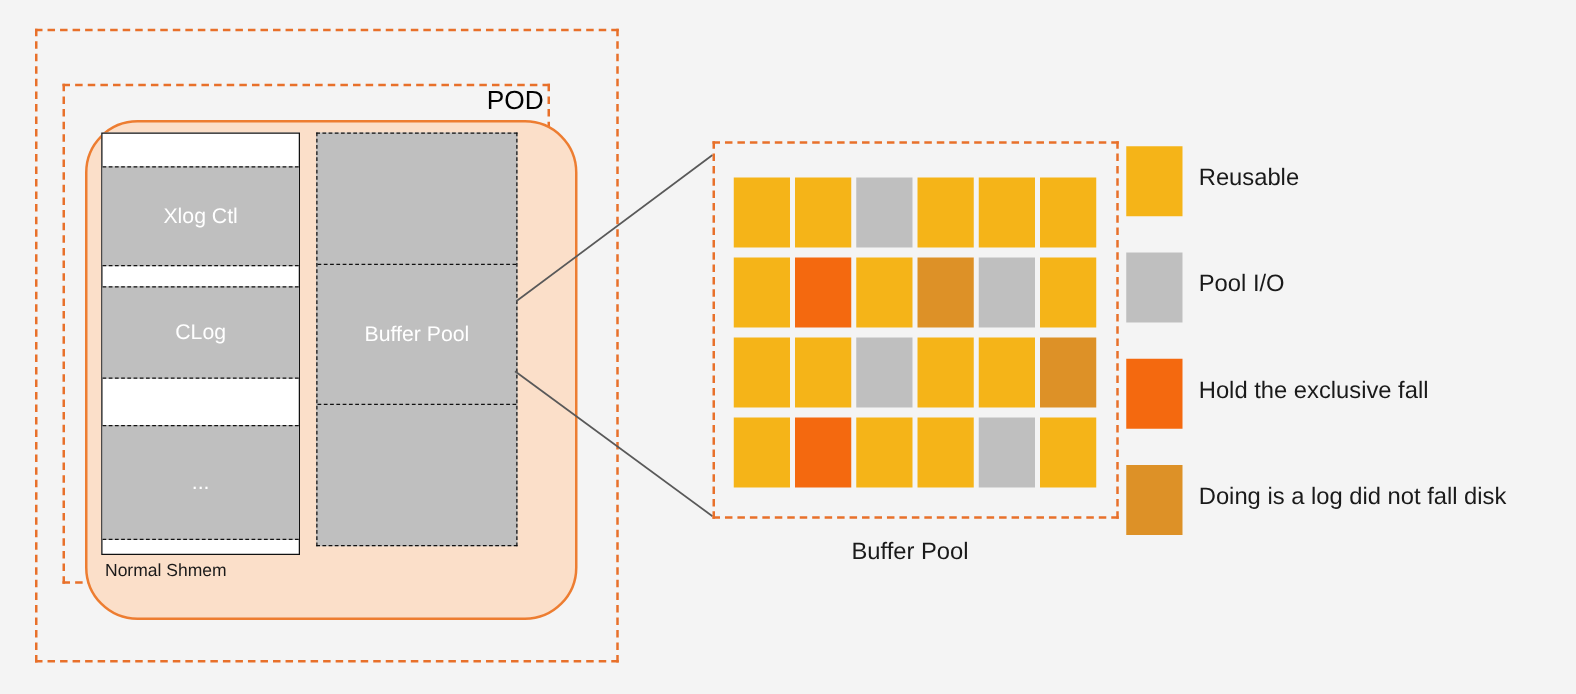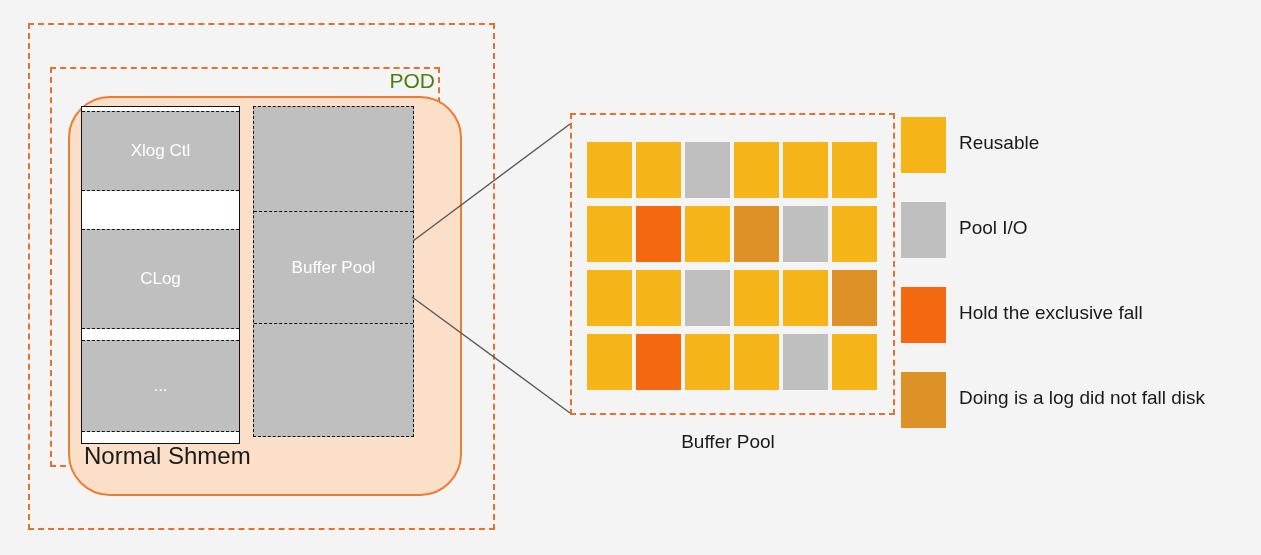--- a/index.html
+++ b/index.html
@@ -35,21 +35,21 @@
     width: 390px; height: 400px;
     border: 2px dashed #e8702a;
     box-sizing: border-box;
   }
   .pod-label {
     position: absolute;
     left: 330px; top: 68px;
     width: 105px;
     text-align: right;
     font-size: 21px;
-    color: #4d7c0f;
+    color: #000000;
     line-height: 26px;
   }
   .host-shape {
     position: absolute;
     left: 68px; top: 96px;
     width: 394px; height: 400px;
     background: #fbdfc9;
     border: 2px solid #ed7d31;
     border-radius: 42px;
     box-sizing: border-box;
@@ -80,22 +80,22 @@
     background: #bfbfbf;
     border-top: 1.5px dashed #111111;
     border-bottom: 1.5px dashed #111111;
     box-sizing: border-box;
     display: flex;
     align-items: center;
     justify-content: center;
     color: #ffffff;
     font-size: 17px;
   }
-  .seg-1 { top: 4px;  height: 80px; }
-  .seg-2 { top: 122px; height: 100px; }
+  .seg-1 { top: 26px;  height: 80px; }
+  .seg-2 { top: 122px; height: 74px; }
   .seg-3 { top: 233px; height: 92px;  }
 
   
   .persisted-shmem {
     position: absolute;
     left: 253px; top: 106px;
     width: 161px; height: 331px;
     background: #bfbfbf;
     border: 1.5px dashed #111111;
     box-sizing: border-box;
@@ -109,21 +109,21 @@
     justify-content: center;
     color: #ffffff;
     font-size: 17px;
   }
   .pseg-1 { top: 0px;   height: 105px; border-bottom: 1.5px dashed #111111; }
   .pseg-2 { top: 105px; height: 112px; border-bottom: 1.5px dashed #111111; }
   .pseg-3 { top: 217px; height: 111px; }
 
   .col-caption {
     position: absolute;
-    font-size: 24px;
+    font-size: 14px;
     color: #1a1a1a;
     top: 444px;
     line-height: 24px;
     white-space: nowrap;
   }
   .cap-normal    { left: 84px; }
   .cap-persisted { left: 255px; }
 
   
   .connectors {

